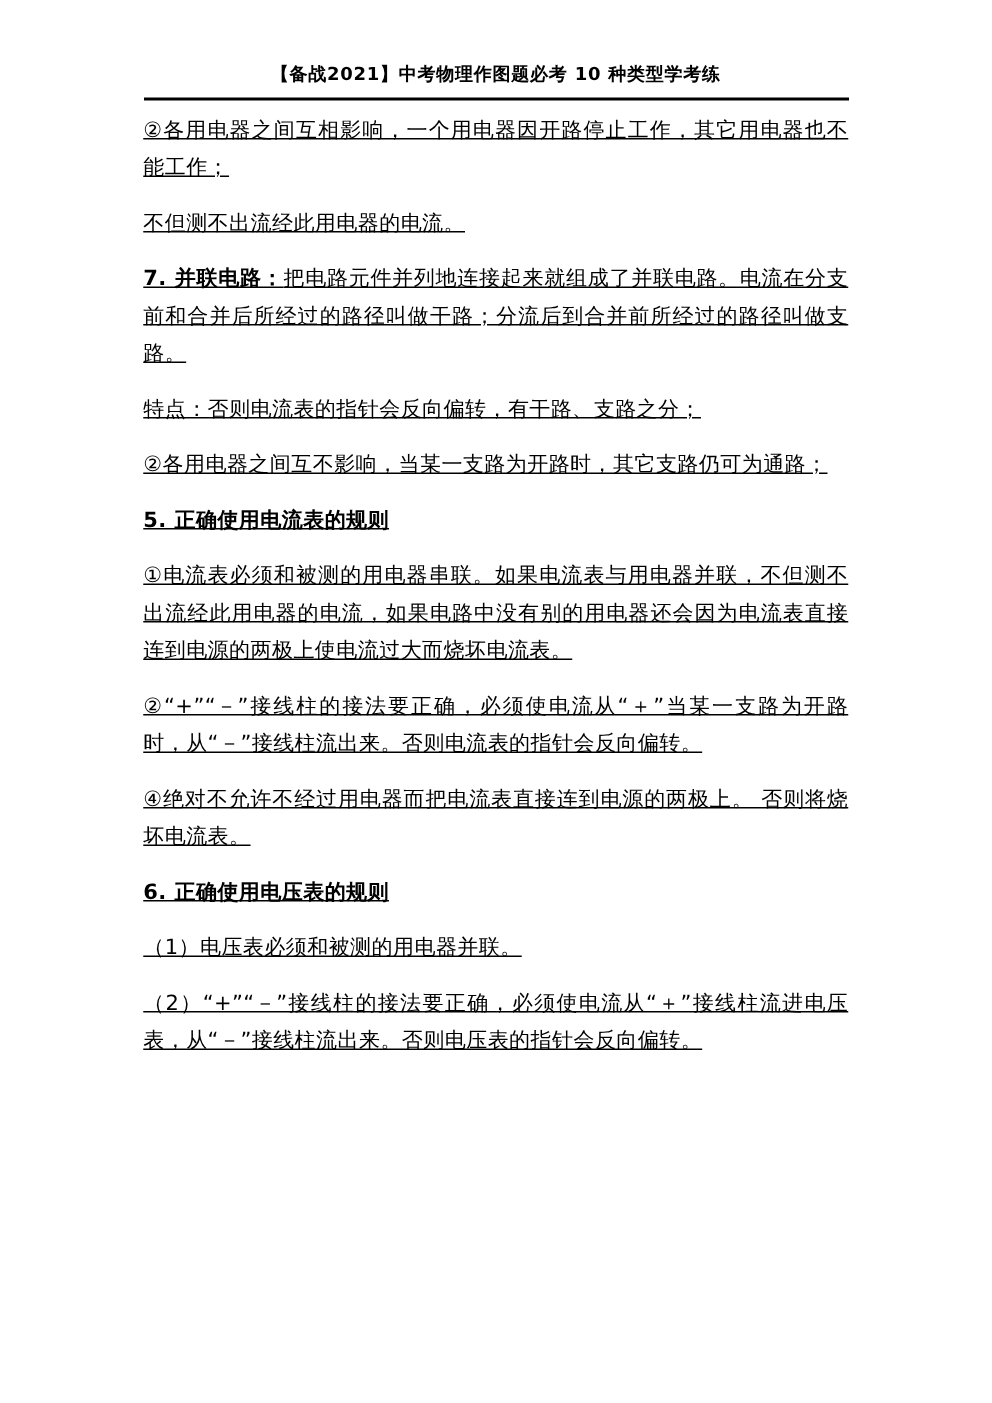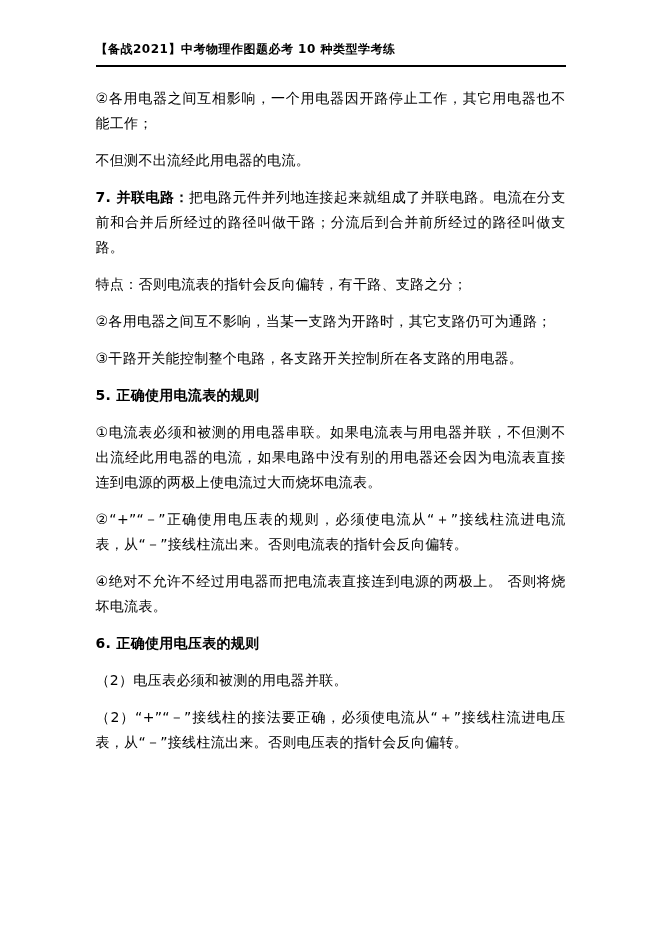--- a/index.html
+++ b/index.html
@@ -17,29 +17,31 @@
     overflow: hidden;
   }
   .sheet {
     width: 470px;
     margin: 0 auto;
   }
   .header {
     padding-top: 38px;
     border-bottom: 2px solid #000000;
     padding-bottom: 7px;
+    text-align: center;
   }
   .header-title {
     font-size: 12px;
     font-weight: bold;
     letter-spacing: 0.5px;
     white-space: nowrap;
   }
   .content {
-    padding-top: 19px;
+    padding-top: 8px;
+    text-decoration: underline;
   }
   .para {
     font-size: 14px;
     line-height: 25px;
     margin: 0 0 12px 0;
     text-align: justify;
     letter-spacing: 0.3px;
   }
   .para strong {
     font-weight: bold;
@@ -54,24 +56,23 @@
     <div class="header">
       <span class="header-title">【备战2021】中考物理作图题必考 10 种类型学考练</span>
     </div>
 
     <div class="content">
       <p class="para"><strong></strong><span>②各用电器之间互相影响，一个用电器因开路停止工作，其它用电器也不能工作；</span></p>
       <p class="para"><strong></strong><span>不但测不出流经此用电器的电流。</span></p>
       <p class="para"><strong>7. 并联电路：</strong><span>把电路元件并列地连接起来就组成了并联电路。电流在分支前和合并后所经过的路径叫做干路；分流后到合并前所经过的路径叫做支路。</span></p>
       <p class="para"><strong></strong><span>特点：否则电流表的指针会反向偏转，有干路、支路之分；</span></p>
       <p class="para"><strong></strong><span>②各用电器之间互不影响，当某一支路为开路时，其它支路仍可为通路；</span></p>
-      <p class="para"><strong></strong><span>③干路开关能控制整个电路，各支路开关控制所在各支路的用电器。</span></p>
       <p class="para"><strong>5. 正确使用电流表的规则</strong><span></span></p>
       <p class="para"><strong></strong><span>①电流表必须和被测的用电器串联。如果电流表与用电器并联，不但测不出流经此用电器的电流，如果电路中没有别的用电器还会因为电流表直接连到电源的两极上使电流过大而烧坏电流表。</span></p>
-      <p class="para"><strong></strong><span>②“+”“－”正确使用电压表的规则，必须使电流从“＋”接线柱流进电流表，从“－”接线柱流出来。否则电流表的指针会反向偏转。</span></p>
+      <p class="para"><strong></strong><span>②“+”“－”接线柱的接法要正确，必须使电流从“＋”当某一支路为开路时，从“－”接线柱流出来。否则电流表的指针会反向偏转。</span></p>
       <p class="para"><strong></strong><span>④绝对不允许不经过用电器而把电流表直接连到电源的两极上。 否则将烧坏电流表。</span></p>
       <p class="para"><strong>6. 正确使用电压表的规则</strong><span></span></p>
-      <p class="para"><strong></strong><span>（2）电压表必须和被测的用电器并联。</span></p>
+      <p class="para"><strong></strong><span>（1）电压表必须和被测的用电器并联。</span></p>
       <p class="para"><strong></strong><span>（2）“+”“－”接线柱的接法要正确，必须使电流从“＋”接线柱流进电压表，从“－”接线柱流出来。否则电压表的指针会反向偏转。</span></p>
     </div>
 
   </div>
 </div>
 
 </body></html>

